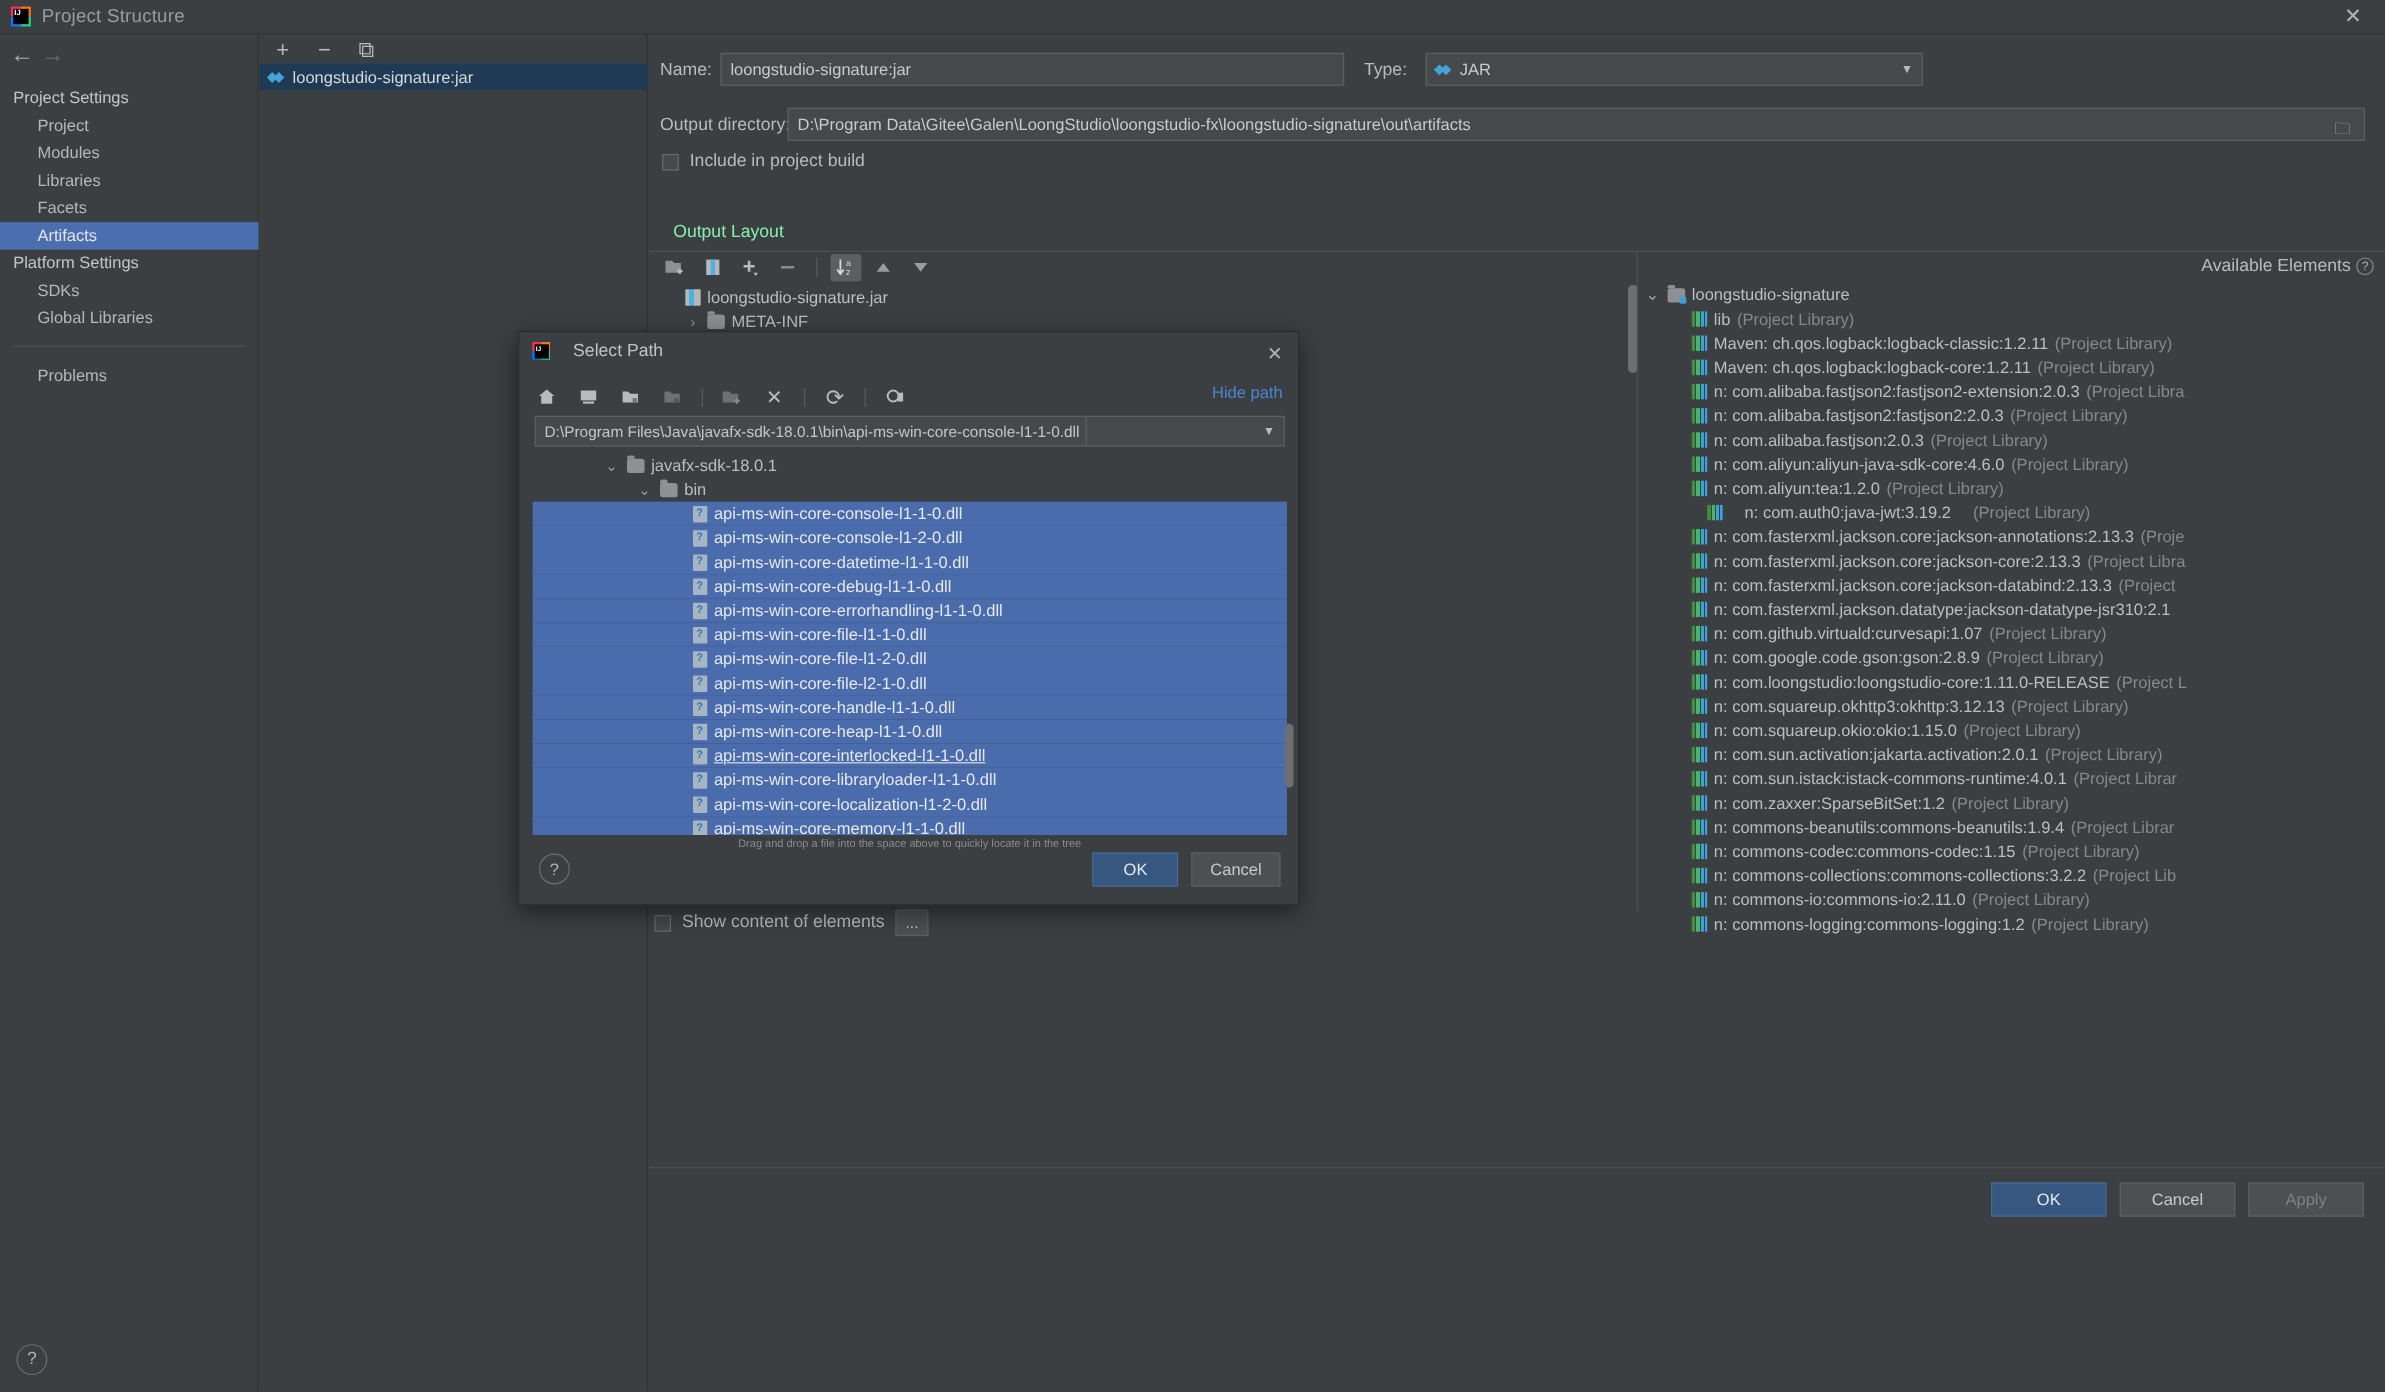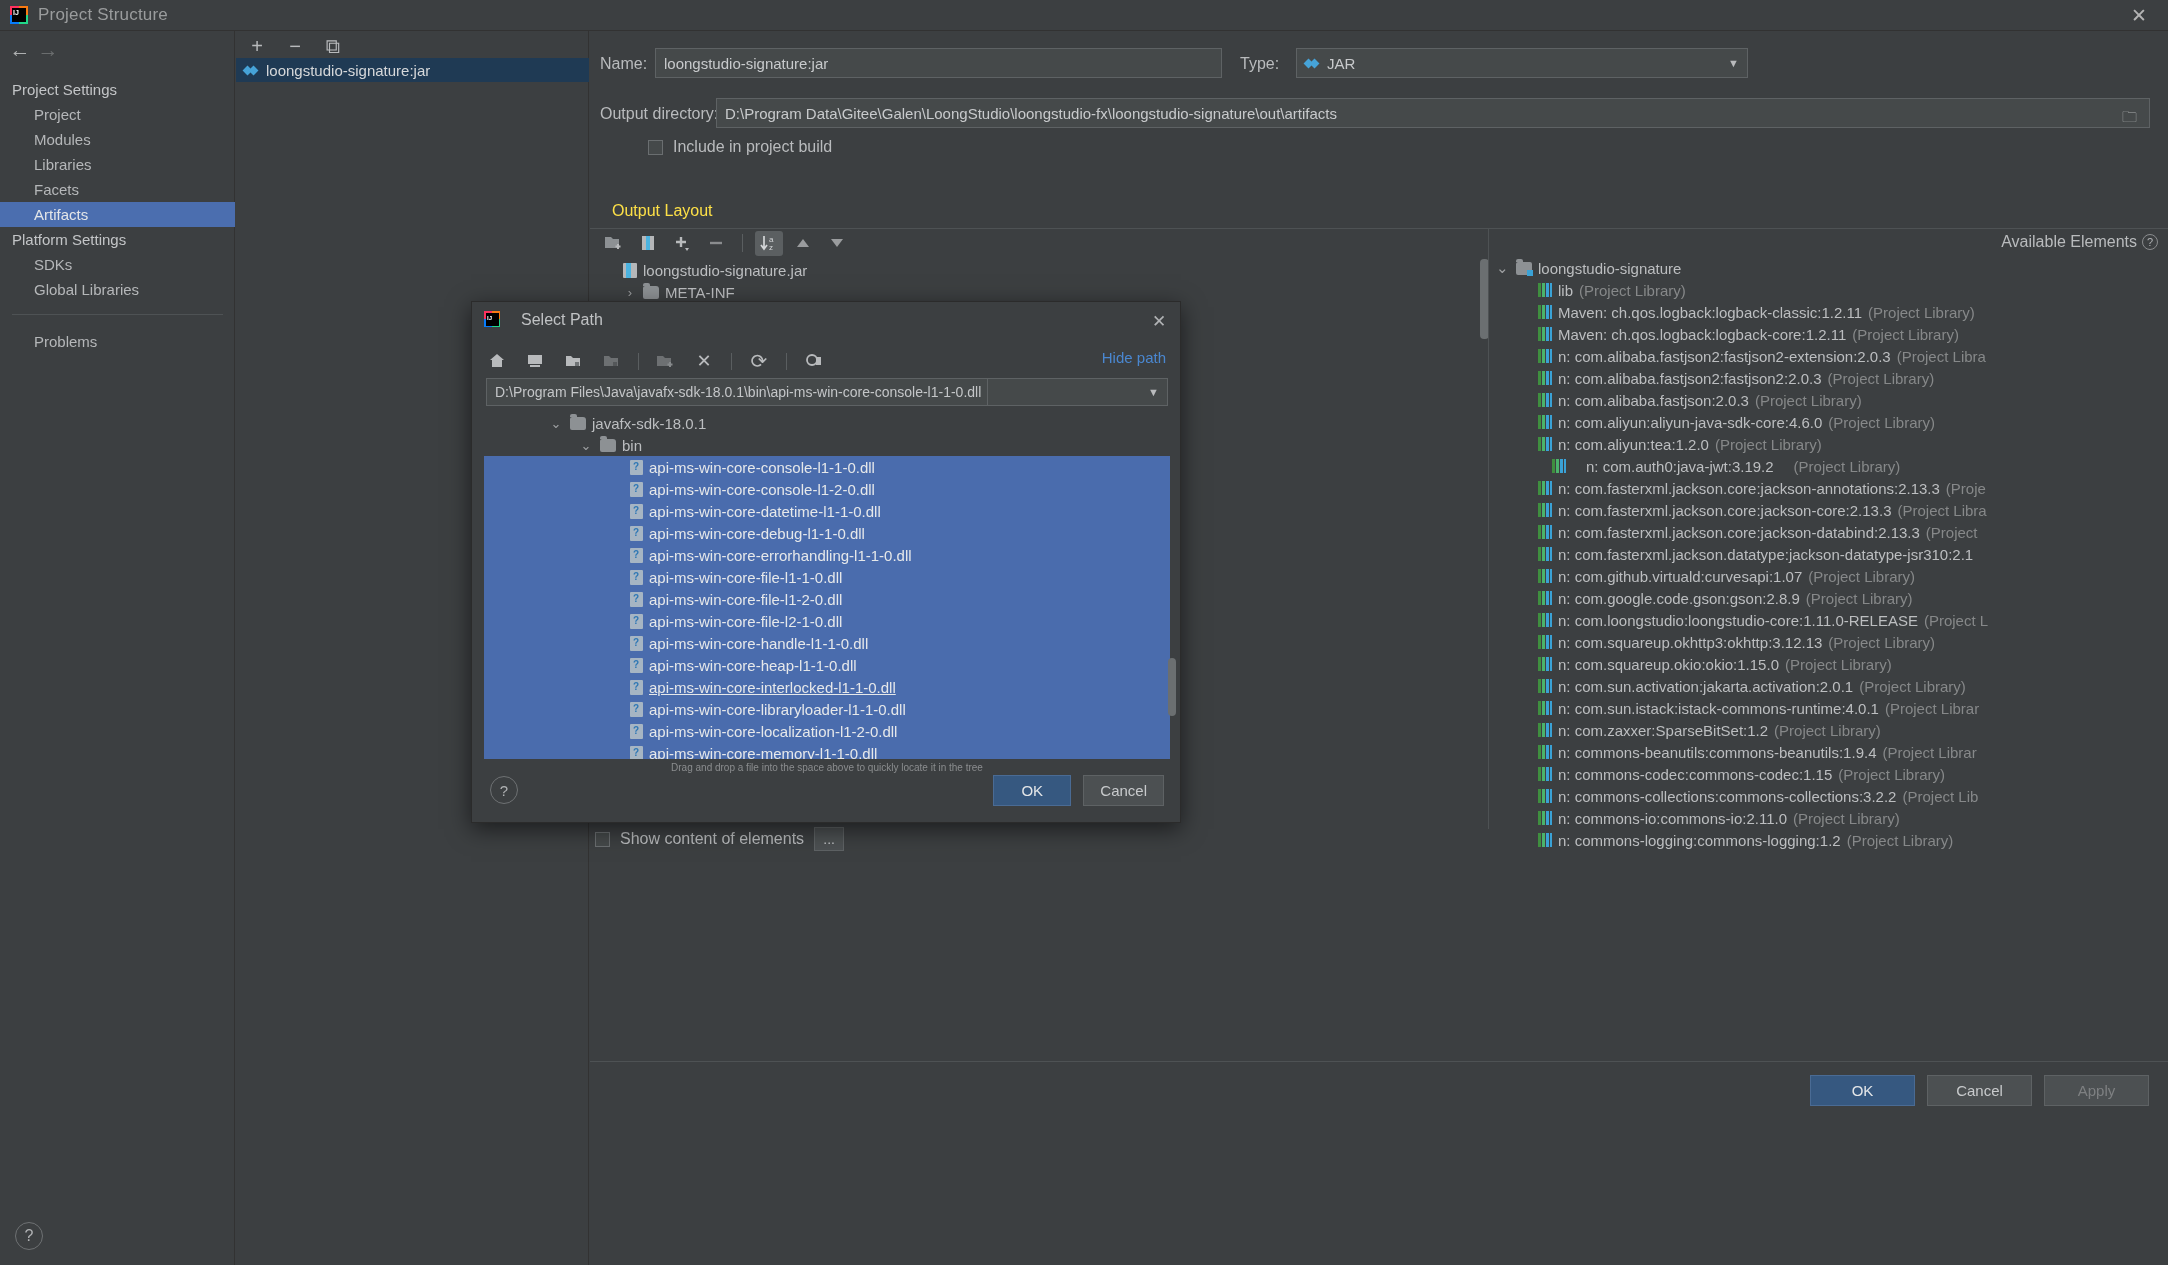--- a/index.html
+++ b/index.html
@@ -131,25 +131,25 @@
   #outdir-label { position:absolute; left: 10px; top: 74px; }
   #outdir-input {
     position:absolute; left: 126px; top: 67px; width: 1434px;
     padding-right: 34px;
   }
   .folder-ic {
     position:absolute; right: 8px; top: 7px; width: 19px; height: 15px;
     color:#a9abad; font-size: 15px;
   }
 
-  .chk-row { position:absolute; left: 12px; top: 107px; display:flex; align-items:center; gap:10px;margin-left:46px; }
+  .chk-row { position:absolute; left: 12px; top: 107px; display:flex; align-items:center; gap:10px; }
   .chkbox { width:15px; height:15px; background:#45494a; border:1px solid #6a6e70; }
   .chk-lbl { font-size:16px; color:#b9bbbd; }
 
-  .outlayout-lbl { position:absolute; left: 22px; top: 171px; font-size:16px; color:#fde047; }
+  .outlayout-lbl { position:absolute; left: 22px; top: 171px; font-size:16px; color:#86efac; }
   .sep-line { position:absolute; left: 0; top: 197px; width: 1578px; height:1px; background:#4e5254; }
 
   .layout-toolbar {
     position:absolute; left: 5px; top: 198px; height: 28px; display:flex;
     align-items:center; gap: 6px; padding-left: 5px;
   }
   .ltb { width: 28px; height: 25px; display:flex; align-items:center; justify-content:center; color:#b0b2b4; }
   .vsep { width:1px; height:18px; background:#5a5e60; margin:0 6px; }
   .ltb.active { background:#5b5f61; border-radius:3px; }
 

